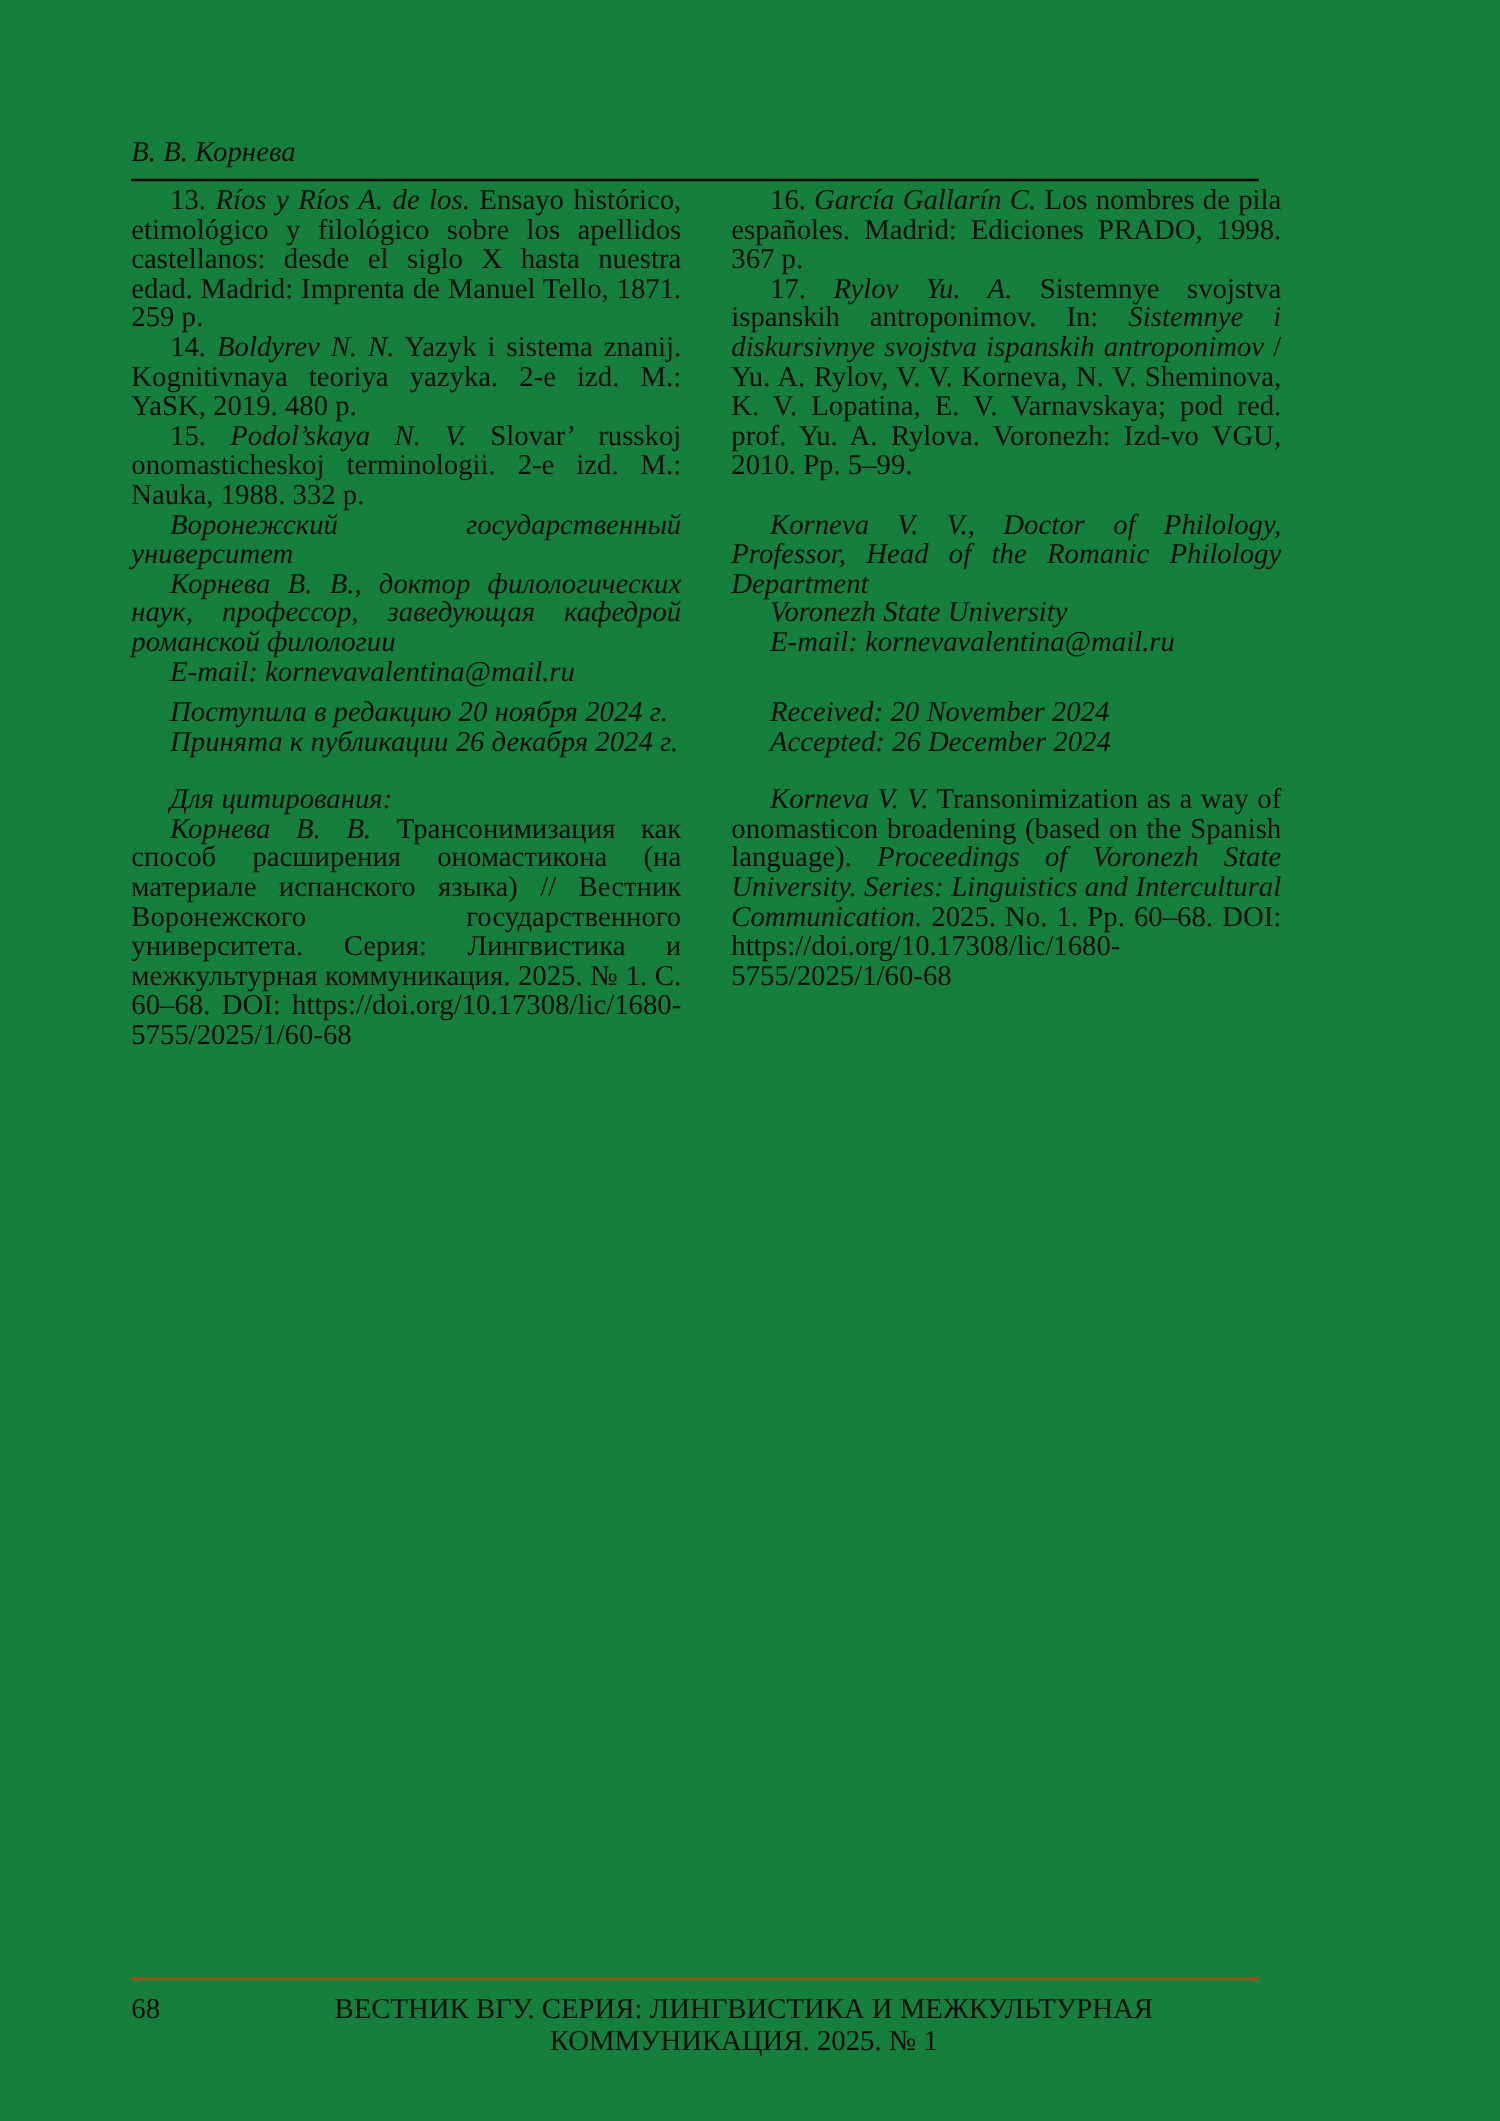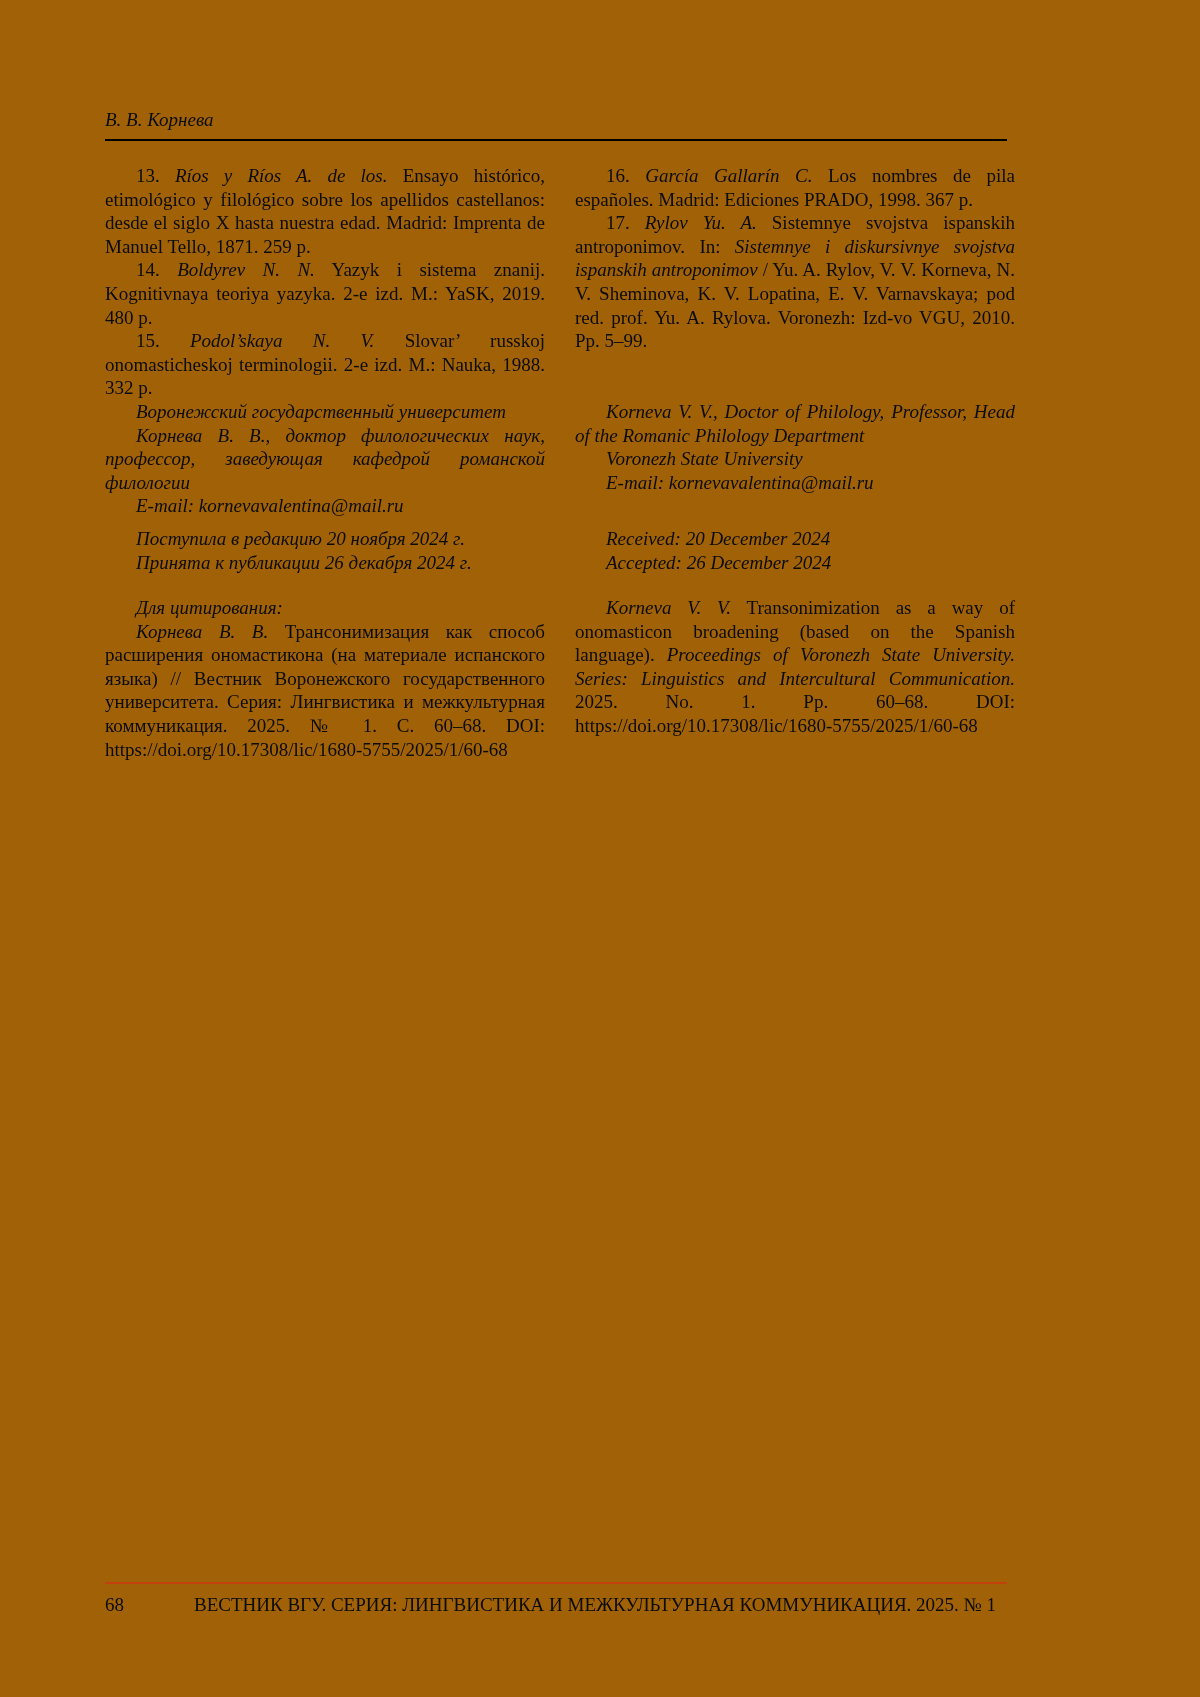--- a/index.html
+++ b/index.html
@@ -4,23 +4,23 @@
 <style>
   html, body {
     margin: 0;
     padding: 0;
     background: #ffffff;
   }
   .page {
     position: relative;
     width: 1200px;
     height: 1697px;
-    background: #a16207;
+    background: #15803d;
     font-family: "Liberation Serif", "DejaVu Serif", serif;
-    font-size: 19px;
+    font-size: 23px;
     color: #0b0b0b;
     overflow: hidden;
   }
   p { margin: 0; line-height: 23.6px; }
   .it  { font-style: italic; }
   .bit { font-style: italic; font-weight: normal; }
   .para { text-indent: 31px; }
   .jt  { text-align: justify; }
 
   .running-head {
@@ -31,26 +31,26 @@
     display: flex;
     justify-content: space-between;
     align-items: baseline;
     font-style: italic;
     padding-bottom: 8px;
     border-bottom: 2px solid #000;
   }
 
   .main {
     position: absolute;
-    top: 164px;
+    top: 148px;
     left: 105px;
     width: 902px;
     display: grid;
     grid-template-columns: 440px 440px;
-    column-gap: 30px;
+    column-gap: 40px;
   }
   .cell { min-width: 0; }
   .mt-info  { }
   .mt-dates { margin-top: 9px; }
   .mt-cite  { margin-top: 22px; }
 
   .footer {
     position: absolute;
     top: 1582px;
     left: 105px;
@@ -96,21 +96,21 @@
       <p class="para jt">Voronezh State University</p>
       <p class="para jt">E-mail: kornevavalentina@mail.ru</p>
     </div>
 
     <div class="cell mt-dates it">
       <p class="para">Поступила в редакцию 20 ноября 2024 г.</p>
       <p class="para">Принята к публикации 26 декабря 2024 г.</p>
     </div>
 
     <div class="cell mt-dates it">
-      <p class="para">Received: 20 December 2024</p>
+      <p class="para">Received: 20 November 2024</p>
       <p class="para">Accepted: 26 December 2024</p>
     </div>
 
     <div class="cell mt-cite">
       <p class="para bit">Для цитирования:</p>
       <p class="para jt"><span class="it">Корнева В. В.</span> <span>Трансонимизация как способ расширения ономастикона (на материале испанского языка) // Вестник Воронежского государственного университета. Серия: Лингвистика и межкультурная коммуникация. 2025. № 1. С. 60–68. DOI: https://doi.org/10.17308/lic/1680-5755/2025/1/60-68</span></p>
     </div>
 
     <div class="cell mt-cite">
       <p class="para jt"><span class="it">Korneva V. V.</span> <span>Transonimization as a way of onomasticon broadening (based on the Spanish language).</span> <span class="it">Proceedings of Voronezh State University. Series: Linguistics and Intercultural Communication.</span> <span>2025. No. 1. Pp. 60–68. DOI: https://doi.org/10.17308/lic/1680-5755/2025/1/60-68</span></p>

